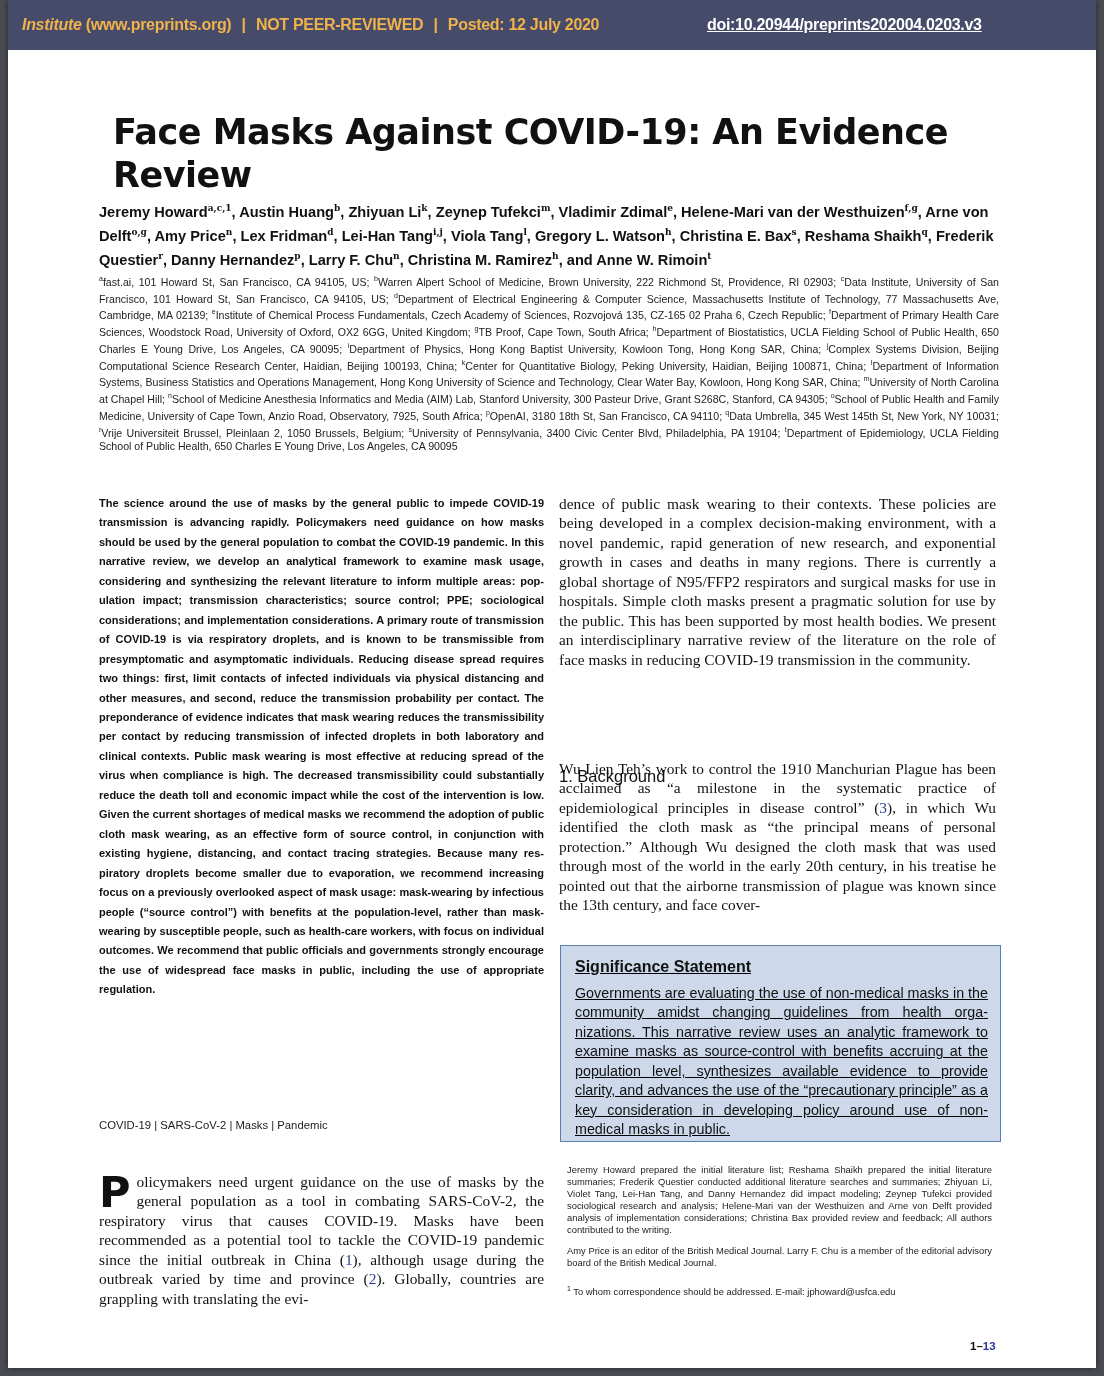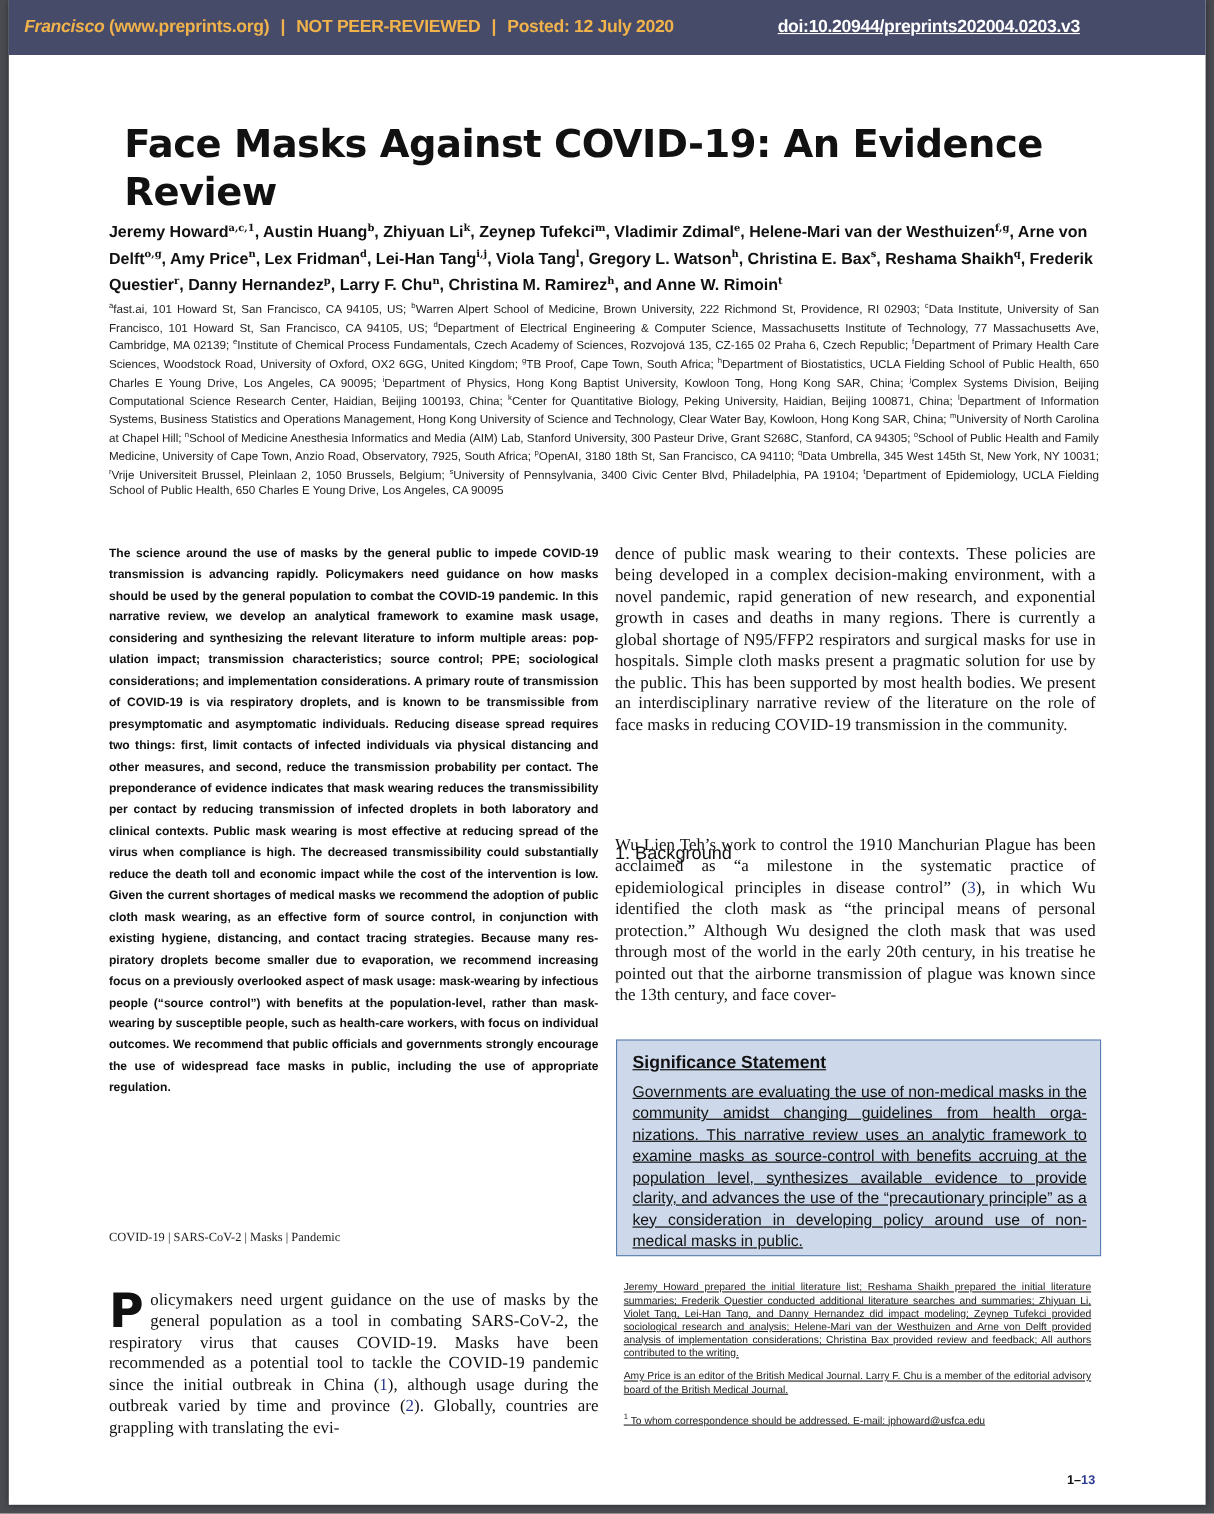--- a/index.html
+++ b/index.html
@@ -43,21 +43,21 @@
     font-size: 10.6px; line-height: 14.2px; color: #222; text-align: justify;
   }
   .affil sup { font-size: 7px; }
   .abstract {
     position: absolute; left: 91px; top: 494px; width: 445px;
     font-weight: bold; font-size: 11px; line-height: 19.45px; color: #111;
     text-align: justify; hyphens: auto;
   }
   .keywords {
     position: absolute; left: 91px; top: 1119px;
-    font-family: Liberation Serif, serif; font-size: 11.3px; color: #222;
+    font-family: Liberation Sans, sans-serif; font-size: 11.3px; color: #222;
   }
   .intro {
     position: absolute; left: 91px; top: 1172px; width: 445px;
     font-family: "Liberation Serif", serif; font-size: 15.4px; line-height: 19.45px;
     color: #111; text-align: justify;
   }
   .dropcap {
     float: left; font-family: "DejaVu Sans", sans-serif; font-weight: bold;
     font-size: 43px; line-height: 36px; margin: 2px 6px 0 0; color: #111;
   }
@@ -79,37 +79,37 @@
   .sig-box {
     position: absolute; left: 552px; top: 945px; width: 413px; height: 183px;
     background: #cdd9ea; border: 1.5px solid #5a7fae; padding: 12px 12px 0 14px; text-decoration: underline;
   }
   .sig-box .sig-title { font-weight: bold; font-size: 16px; color: #111; margin-bottom: 8px; }
   .sig-box .sig-body { font-size: 14.3px; line-height: 19.45px; color: #111; text-align: justify; }
   .notes {
     position: absolute; left: 559px; top: 1164px; width: 437px;
     font-size: 9.4px; line-height: 12px; color: #222; text-align: justify;
   }
-  .notes p { margin: 0 12px 9px 0; text-decoration: underline; }
+  .notes p { margin: 0 12px 9px 0; }
   .notes sup { font-size: 7px; }
   .email { cursor: pointer; }
   .pagenum {
     position: absolute; left: 962px; top: 1340px;
     font-weight: bold; font-size: 11.5px; color: #111;
   }
   .pagenum .total { color: #2b3990; }
 </style>
 </head>
 <body>
 
 <div class="page">
 
   <div class="banner">
     <div class="left">
-      <i>Francisco</i>
+      <i>Institute</i>
       <span>(www.preprints.org)</span>
       <span style="margin:0 6px;">|</span>
       <span>NOT PEER-REVIEWED</span>
       <span style="margin:0 6px;">|</span>
       <span>Posted: 12 July 2020</span>
     </div>
     <a class="doi">doi:10.20944/preprints202004.0203.v3</a>
   </div>
 
   <h1 class="title" style="margin:13px;">Face Masks Against COVID-19: An Evidence Review</h1>

